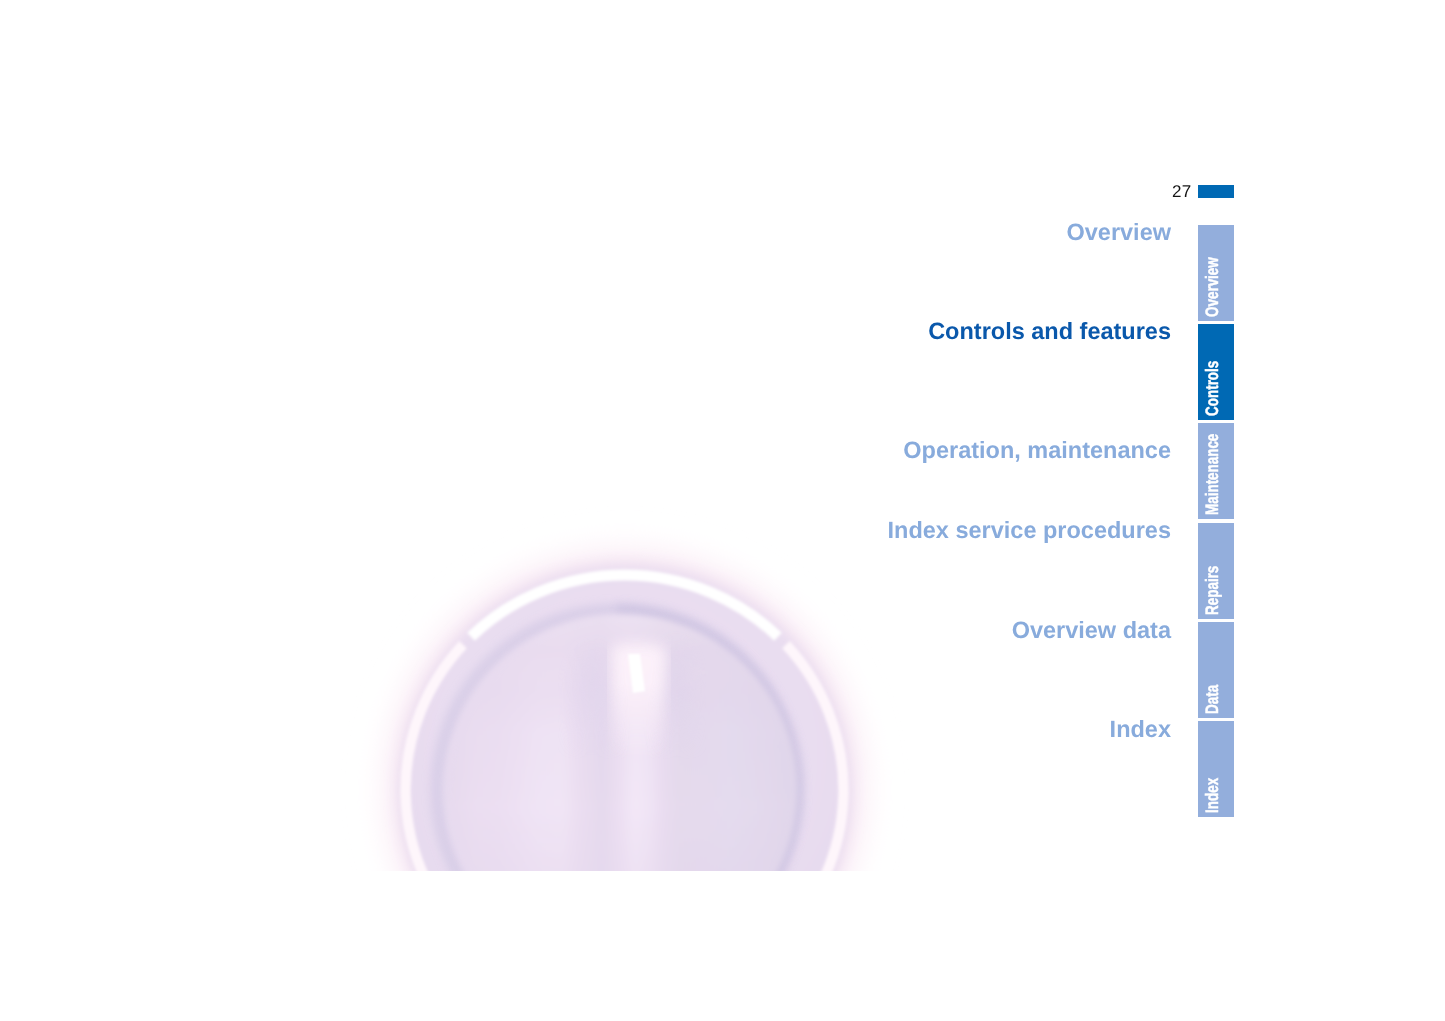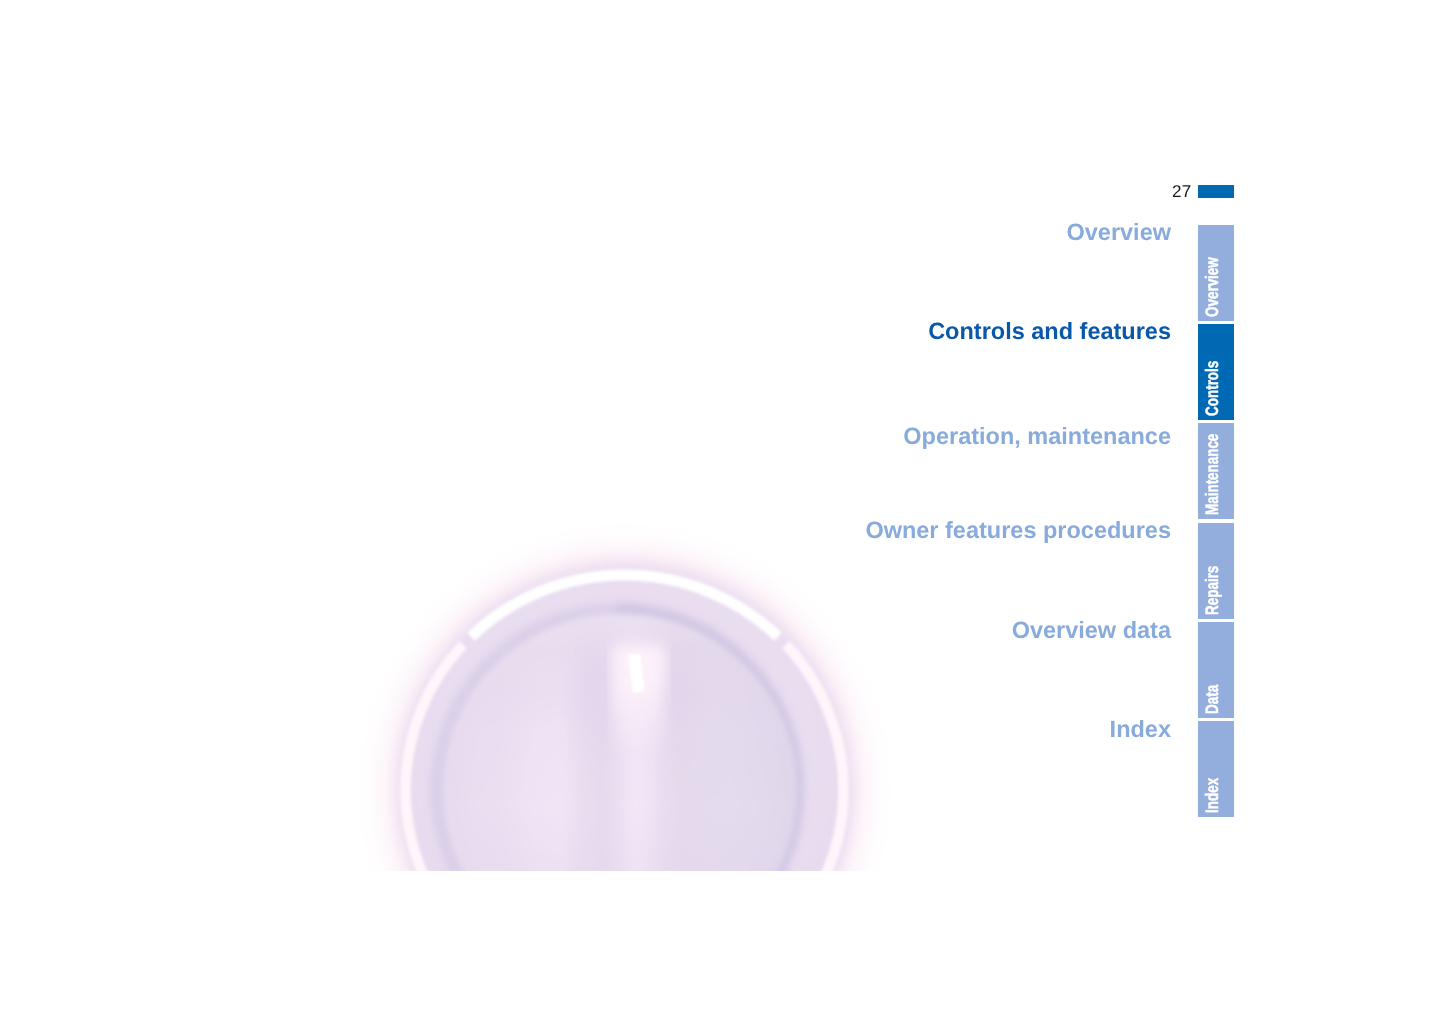--- a/index.html
+++ b/index.html
@@ -160,22 +160,22 @@
   <path d="M 628 654 L 640 654 L 645 691 L 633 693 Z" fill="#ffffff" filter="url(#b1)"></path>
 </g>
 </svg>
 
   <div class="pagenum">27</div>
   <div class="marker"></div>
 
   <div class="toc">
       <div class="toc-item" style="top: 220px;">Overview</div>
       <div class="toc-item active" style="top: 319px;">Controls and features</div>
-      <div class="toc-item" style="top: 424px;">Operation, maintenance</div>
-      <div class="toc-item" style="top: 518px;">Owner features procedures</div>
+      <div class="toc-item" style="top: 438px;">Operation, maintenance</div>
+      <div class="toc-item" style="top: 518px;">Index service procedures</div>
       <div class="toc-item" style="top: 618px;">Overview data</div>
       <div class="toc-item" style="top: 717px;">Index</div>
     </div>
 
   <div class="tabs">
       <div class="tab" style="top: 0px;">
         <span>Overview</span>
       </div>
       <div class="tab active" style="top: 99.2px;">
         <span>Controls</span>

